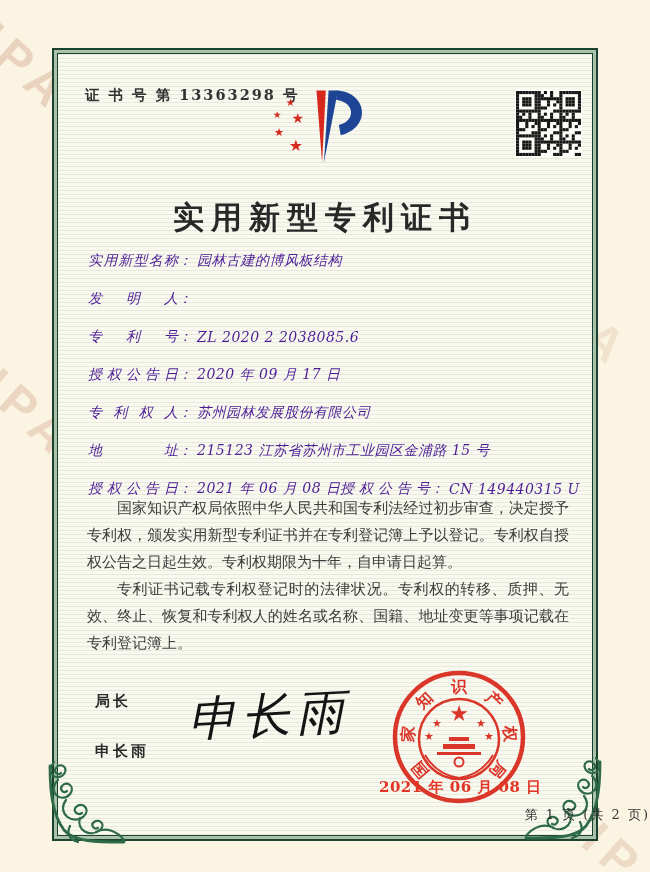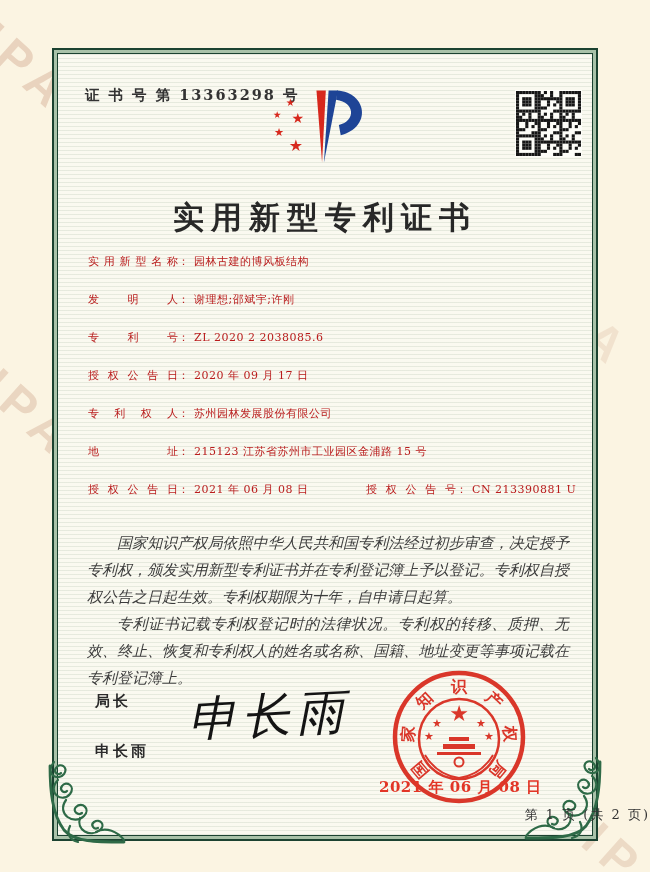--- a/index.html
+++ b/index.html
@@ -13,29 +13,29 @@
   .frame{position:absolute;left:52px;top:48px;width:542px;height:789px;
          border:2px solid #1b4230;
          box-shadow:inset 0 0 0 3px #a9c2a9, inset 0 0 0 4px #1b4230;
          background-color:#faf9f0;
          background-image:repeating-linear-gradient(180deg, rgba(96,128,96,0.13) 0 1px, rgba(0,0,0,0) 1px 4px);}
   .cert-no{position:absolute;left:85px;top:86px;font-size:14.5px;letter-spacing:2px;color:#333;font-weight:bold;}
   .logo{position:absolute;left:262px;top:84px;width:122px;height:84px;}
   .qr{position:absolute;left:515px;top:90px;width:65px;height:65px;background:#fdfdf8;padding:1px;}
   .title{position:absolute;left:0;top:176px;width:100%;text-align:center;
          font-size:31px;font-weight:700;letter-spacing:7px;color:#282828;margin-top:21px;}
-  .fields{position:absolute;left:88px;top:242px;width:482px;font-size:11px;color:#b91c1c;}
+  .fields{position:absolute;left:88px;top:242px;width:482px;font-size:14px;color:#4c1d95;font-style:italic;}
   .frow{height:38px;display:flex;align-items:center;}
   .flabel{display:inline-block;width:90px;text-align:justify;text-align-last:justify;flex:none;}
   .fcolon{flex:none;margin-right:5px;}
   .fvalue{letter-spacing:0.5px;white-space:nowrap;text-align:center;}
-  .grant-group2{margin-left:26px;display:flex;align-items:center;}
+  .grant-group2{display:flex;align-items:center;}
   .grant-group1{display:flex;align-items:center;width:252px;flex:none;}
-  .paras{position:absolute;left:87px;top:530px;width:482px;font-size:15px;line-height:27px;
-         color:#3c3c3c;text-align:justify;font-style:italic;}
+  .paras{position:absolute;left:87px;top:495px;width:482px;font-size:15px;line-height:27px;
+         color:#3c3c3c;text-align:justify;}
   .paras p{margin:0;text-indent:2em;}
   .sig-title{position:absolute;left:95px;top:692px;font-family:"Liberation Sans","DejaVu Sans",sans-serif;
              font-size:15px;font-weight:700;letter-spacing:3px;color:#2b2b2b;}
   .sig-name{position:absolute;left:95px;top:742px;font-family:"Liberation Sans","DejaVu Sans",sans-serif;
             font-size:15px;font-weight:700;letter-spacing:3px;color:#2b2b2b;}
   .autograph{position:absolute;left:188px;top:684px;font-size:48px;font-style:italic;font-weight:500;
              letter-spacing:6px;color:#141414;transform:rotate(-3deg);white-space:nowrap;}
   .seal{position:absolute;left:379px;top:657px;width:160px;height:160px;opacity:0.93;}
   .seal-date{position:absolute;left:379px;top:778px;width:160px;text-align:center;
              font-size:15px;font-weight:600;color:#e23526;letter-spacing:0.5px;white-space:nowrap;}
@@ -353,21 +353,20 @@
 
   <div class="fields">
     <div class="frow">
       <span class="flabel">实用新型名称</span>
         <span class="fcolon">：</span>
         <span class="fvalue">园林古建的博风板结构</span>
     </div>
     <div class="frow">
       <span class="flabel">发明人</span>
         <span class="fcolon">：</span>
-        <span class="fvalue">谢理想;邵斌宇;许刚</span>
     </div>
     <div class="frow">
       <span class="flabel">专利号</span>
         <span class="fcolon">：</span>
         <span class="fvalue">ZL 2020 2 2038085.6</span>
     </div>
     <div class="frow">
       <span class="flabel">授权公告日</span>
         <span class="fcolon">：</span>
         <span class="fvalue">2020 年 09 月 17 日</span>
@@ -384,21 +383,21 @@
     </div>
     <div class="frow">
       <span class="grant-group1">
         <span class="flabel">授权公告日</span>
           <span class="fcolon">：</span>
           <span class="fvalue">2021 年 06 月 08 日</span>
       </span>
       <span class="grant-group2">
         <span class="flabel">授权公告号</span>
           <span class="fcolon">：</span>
-          <span class="fvalue">CN 213390881 U</span>
+          <span class="fvalue">CN 149440315 U</span>
       </span>
     </div>
   </div>
 
   <div class="paras">
     <p>国家知识产权局依照中华人民共和国专利法经过初步审查，决定授予专利权，颁发实用新型专利证书并在专利登记簿上予以登记。专利权自授权公告之日起生效。专利权期限为十年，自申请日起算。</p>
     <p>专利证书记载专利权登记时的法律状况。专利权的转移、质押、无效、终止、恢复和专利权人的姓名或名称、国籍、地址变更等事项记载在专利登记簿上。</p>
   </div>
 
   <div class="sig-title">局长</div>

